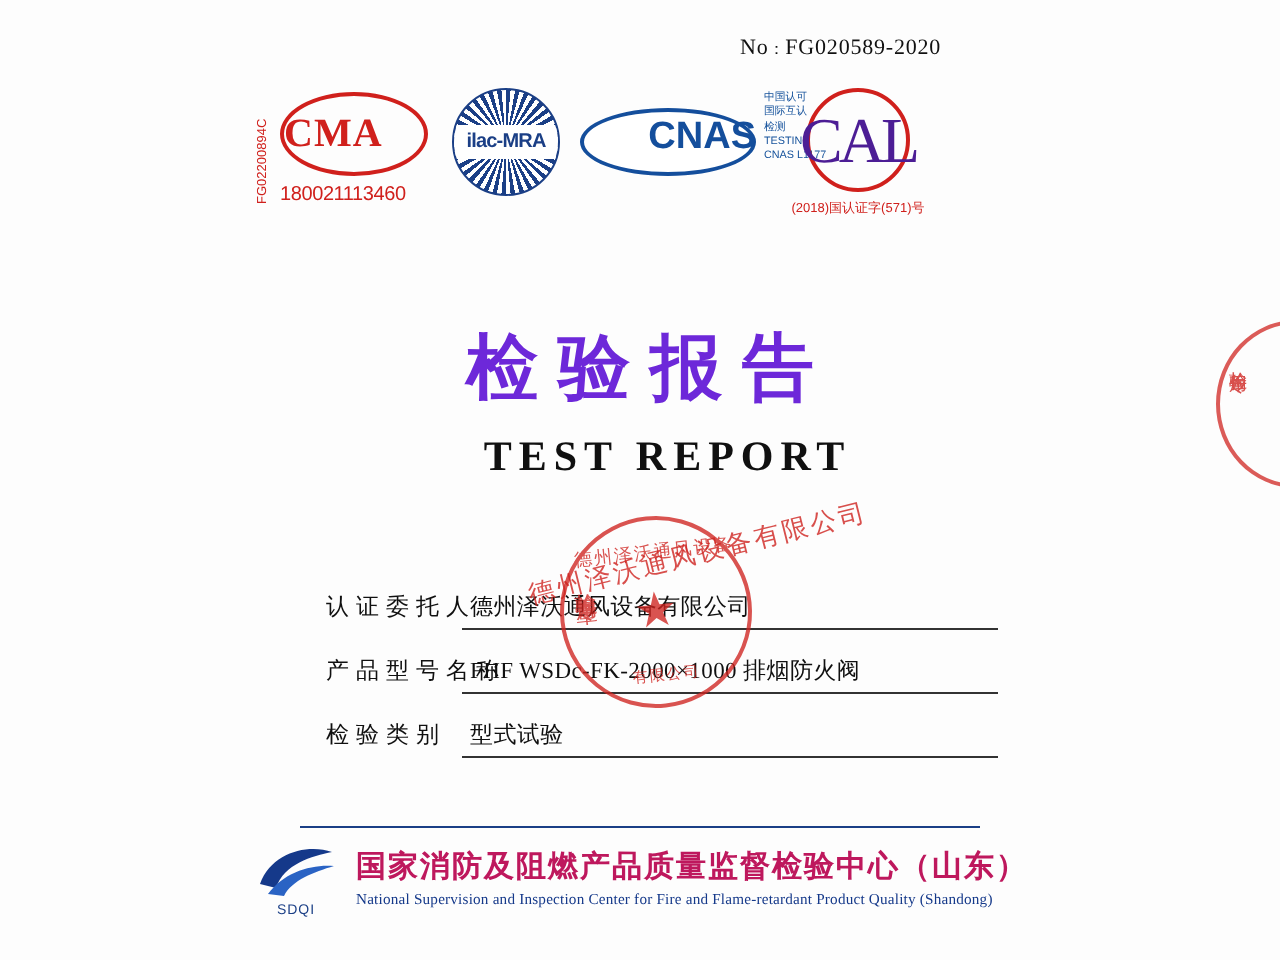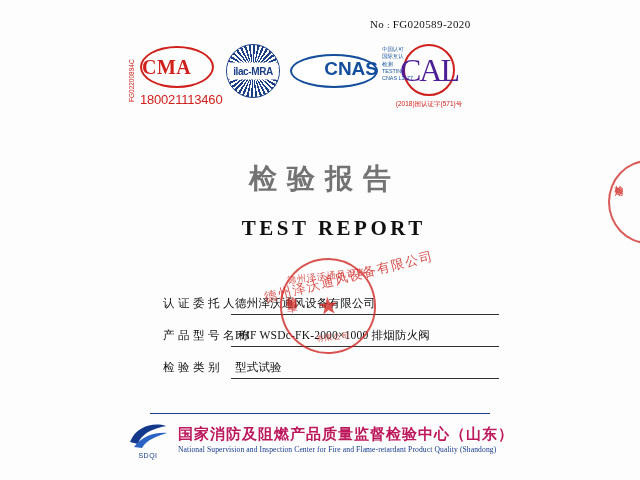--- a/index.html
+++ b/index.html
@@ -68,21 +68,21 @@
   .cma-text {
     color: #d0201c;
     font-size: 20px;
     font-weight: bold;
     letter-spacing: 0.5px;
     font-family: "Liberation Serif", serif;
     line-height: 1;
   }
   .cma-code {
     color: #d0201c;
-    font-size: 13px;
+    font-size: 10px;
     text-align: left;
     margin-top: 4px;
     letter-spacing: -0.2px;
     font-family: "Liberation Sans", sans-serif;
   }
   .cma-side {
     position: absolute;
     left: -12px;
     top: 2px;
     font-size: 6.5px;
@@ -191,25 +191,25 @@
     white-space: nowrap;
     font-family: "Liberation Sans", sans-serif;
   }
 
   
   .title-cn {
     position: absolute;
     left: 0; top: 160px;
     width: 640px;
     text-align: center;
-    font-size: 28px;
+    font-size: 36px;
     font-weight: bold;
     letter-spacing: 10px;
     text-indent: 10px;
-    color: #737373;
+    color: #6d28d9;
     font-family: "Liberation Serif", serif;
   }
   .title-en {
     position: absolute;
     left: 12px; top: 216px;
     width: 640px;
     text-align: center;
     font-size: 21px;
     font-weight: bold;
     letter-spacing: 3.5px;

